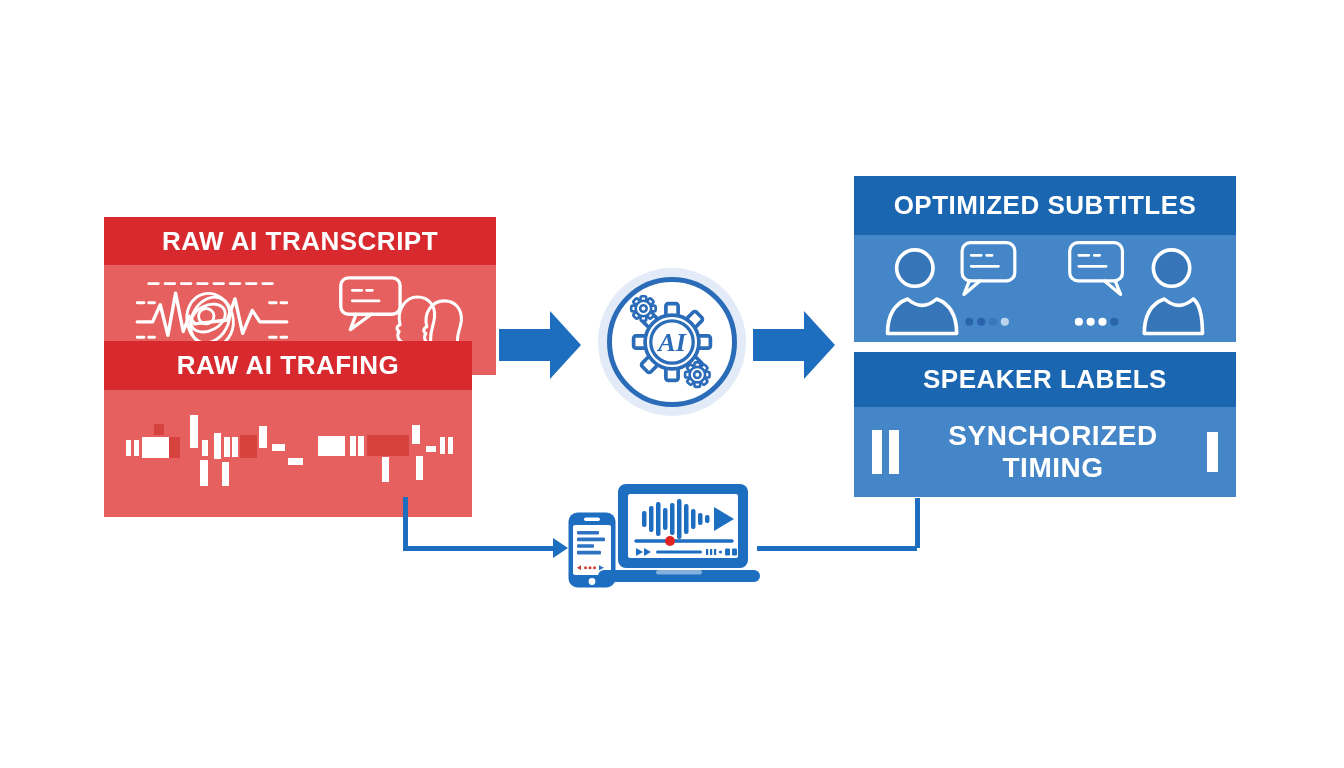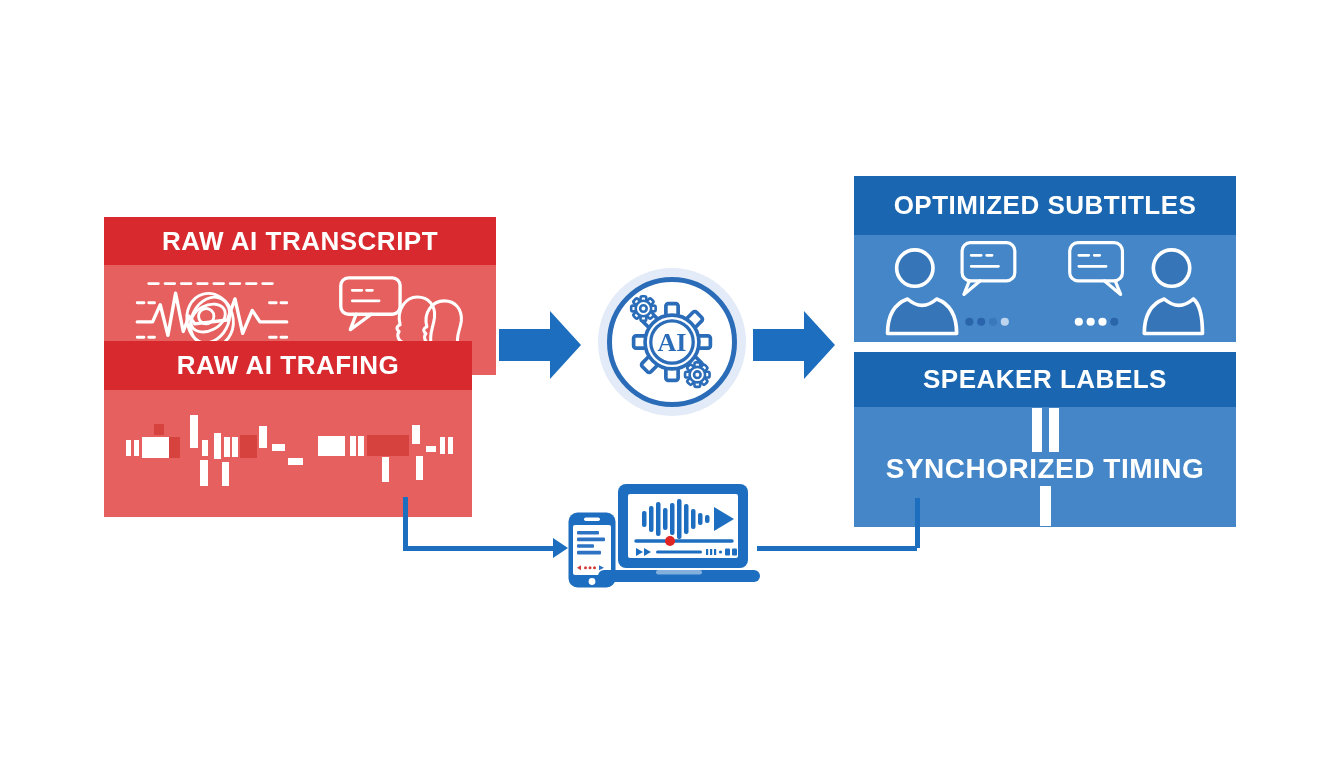--- a/index.html
+++ b/index.html
@@ -10,33 +10,33 @@
   .box-header{flex:0 0 auto;display:flex;align-items:center;justify-content:center;}
   .box-header span{color:#ffffff;font-weight:700;font-size:26px;letter-spacing:.5px;white-space:nowrap;}
   .box-body{flex:1 1 auto;display:flex;align-items:center;justify-content:center;}
 
   .red-h{background:#d8292f;}
   .red-b{background:#e5605e;}
   .blue-h{background:#1a66b0;}
   .blue-b{background:#4486c8;}
 
   
-  .processor{position:absolute;left:598px;top:268px;width:148px;height:148px;}
+  .processor{position:absolute;left:598px;top:268px;width:148px;height:148px;font-style:italic;}
   .halo{position:absolute;inset:0;border-radius:50%;background:#e2ebf7;}
   .ring{position:absolute;inset:9px;border-radius:50%;background:#ffffff;border:5px solid #2b6cb8;box-sizing:border-box;}
   .gear-svg{position:absolute;inset:25px;}
 
   .arrow{position:absolute;width:82px;height:68px;}
 
   .conn{position:absolute;background:#1d6ebe;}
   .conn-arrowhead{position:absolute;width:0;height:0;border-top:10px solid transparent;border-bottom:10px solid transparent;border-left:15px solid #1d6ebe;}
 
   .device{position:absolute;}
 
-  .sync-row{display:flex;align-items:center;width:100%;height:100%;padding:0 18px;box-sizing:border-box;flex-direction:column;}
+  .sync-row{display:flex;align-items:center;width:100%;height:100%;padding:0 18px;box-sizing:border-box;}
   .sync-row .sync-text{flex:1;text-align:center;color:#fff;font-weight:700;font-size:28px;letter-spacing:.5px;}
 
   .chat-groups{display:flex;gap:26px;align-items:center;justify-content:center;width:100%;}
 </style>
 </head>
 <body>
 
 <div id="canvas">
 
   <section class="box" style="left:104px;top:175px;width:392px;height:158px;margin-top:42px;">

